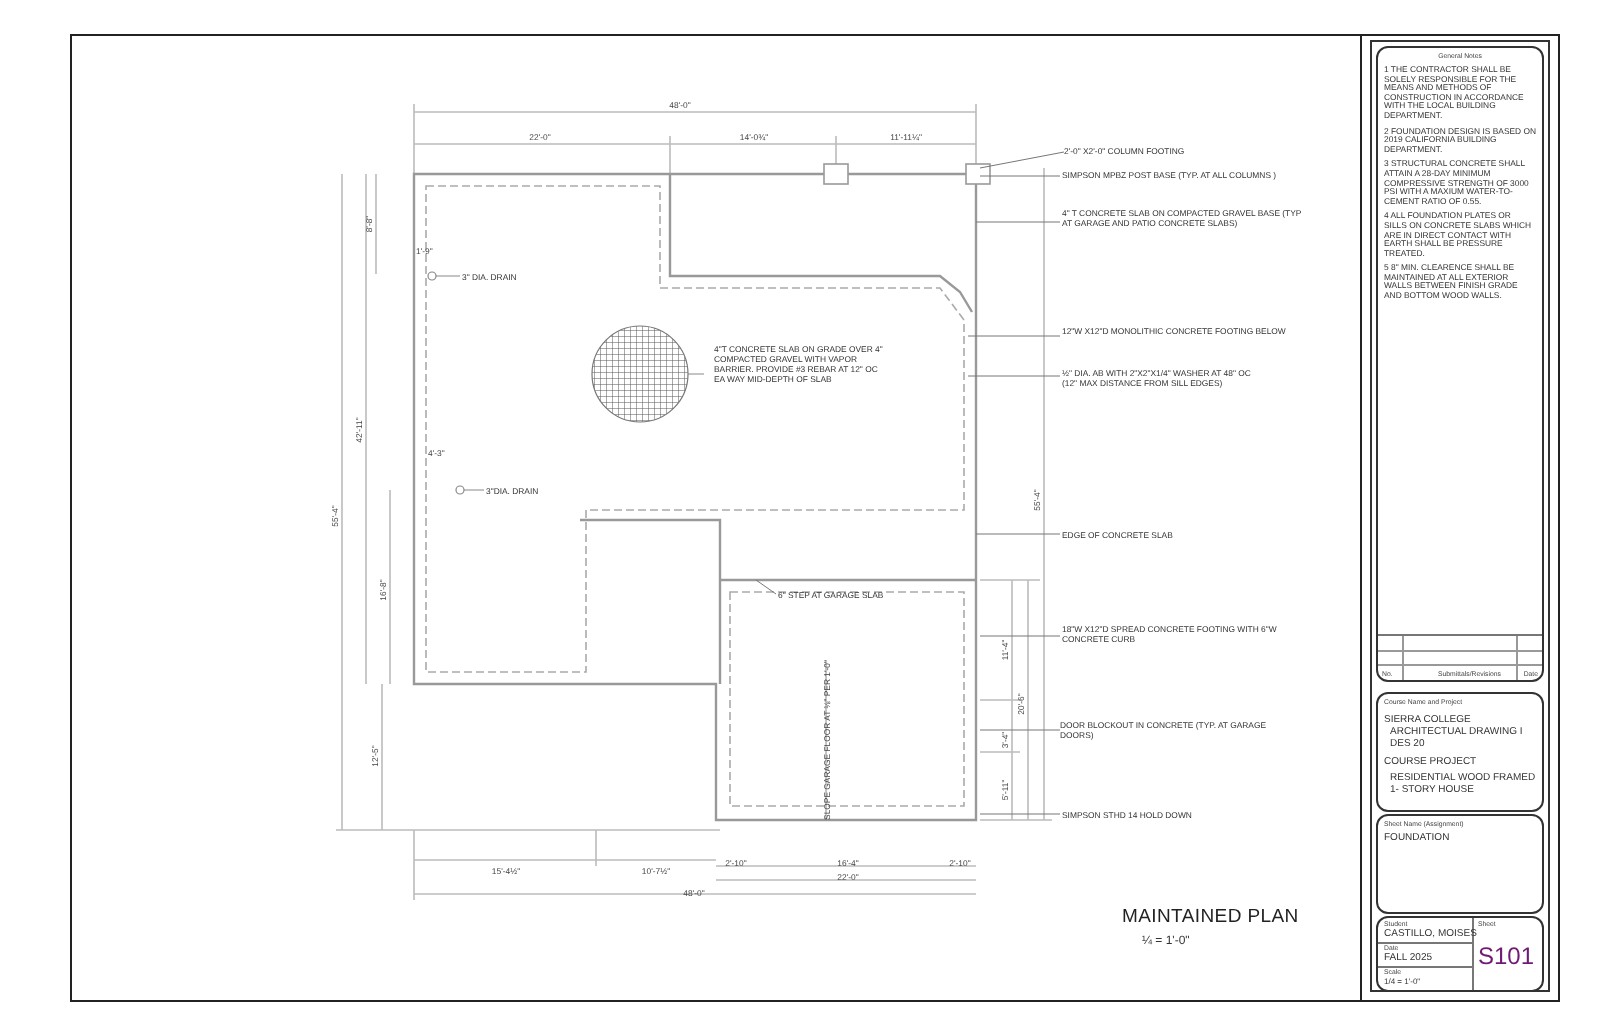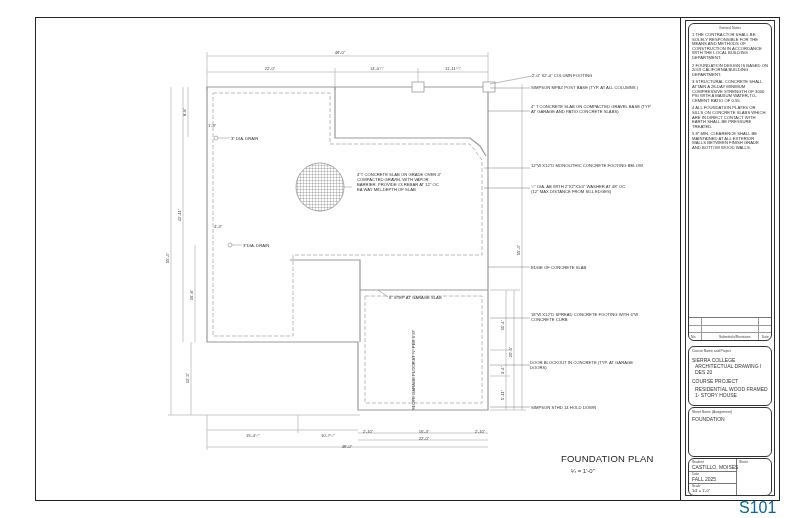--- a/index.html
+++ b/index.html
@@ -9,21 +9,21 @@
   .tb { position:absolute; left:680px; top:17px; width:100px; height:484px; box-sizing:border-box; border-left:1.5px solid #222; }
   .tb-inner { position:absolute; left:4px; top:3px; width:90px; height:476px; border:1px solid #333; box-sizing:border-box; }
   .box { position:absolute; border:1.2px solid #333; border-radius:6px; box-sizing:border-box; background:#fff; }
   .cap { font-size:3.4px; color:#444; }
   .note { font-size:4.2px; line-height:4.6px; color:#333; text-transform:uppercase; }
   .val { font-size:5px; color:#333; text-transform:uppercase; }
   .ann { position:absolute; font-size:4.2px; line-height:5px; color:#333; text-transform:uppercase; white-space:nowrap; }
   .dim { font-size:4.2px; fill:#444; font-family:"Liberation Sans", sans-serif; }
   .title { position:absolute; left:561px; top:453px; font-size:9.5px; color:#222; letter-spacing:0.2px; }
   .scale { position:absolute; left:571px; top:468px; font-size:6px; color:#333; }
-  .sheetno { position:absolute; font-size:16px; color:#0369a1;margin-top:28px; }
+  .sheetno { position:absolute; font-size:12px; color:#701a75; }
 </style>
 </head>
 <body>
 
 <div class="sheet"></div>
 
 <svg class="plan" width="800" height="518">
   <defs>
     <pattern id="grid" width="3" height="3" patternUnits="userSpaceOnUse">
       <path d="M3 0 L0 0 0 3" fill="none" stroke="#555" stroke-width="0.5"></path>
@@ -135,21 +135,21 @@
 <div class="ann" style="left:531px;top:184px;width:95px;white-space:normal;">½" DIA. AB WITH 2"X2"X1/4" WASHER AT 48" OC (12" MAX DISTANCE FROM SILL EDGES)</div>
 <div class="ann" style="left:531px;top:265px;">EDGE OF CONCRETE SLAB</div>
 <div class="ann" style="left:531px;top:312px;width:115px;white-space:normal;">18"W X12"D SPREAD CONCRETE FOOTING WITH 6"W CONCRETE CURB</div>
 <div class="ann" style="left:530px;top:360px;width:105px;white-space:normal;">DOOR BLOCKOUT IN CONCRETE (TYP. AT GARAGE DOORS)</div>
 <div class="ann" style="left:531px;top:405px;">SIMPSON STHD 14 HOLD DOWN</div>
 <div class="ann" style="left:357px;top:172px;width:88px;white-space:normal;">4"T CONCRETE SLAB ON GRADE OVER 4" COMPACTED GRAVEL WITH VAPOR BARRIER. PROVIDE #3 REBAR AT 12" OC EA WAY MID-DEPTH OF SLAB</div>
 <div class="ann" style="left:231px;top:136px;">3" DIA. DRAIN</div>
 <div class="ann" style="left:243px;top:243px;">3"DIA. DRAIN</div>
 <div class="ann" style="left:389px;top:295px;">6" STEP AT GARAGE SLAB</div>
 
-<div class="title">FOUNDATION PLAN</div>
+<div class="title">MAINTAINED PLAN</div>
 <div class="scale">¼ = 1'-0"</div>
 
 <div class="tb">
   <div class="tb-inner"></div>
   <div class="box" style="left:7px;top:6px;width:84px;height:318px;">
     <div class="cap" style="text-align:center;margin-top:2px;">General Notes</div>
     <div style="padding:3px 3px 0 3px;">
       <div class="note" style="margin-bottom:3px;">1 THE CONTRACTOR SHALL BE SOLELY RESPONSIBLE FOR THE MEANS AND METHODS OF CONSTRUCTION IN ACCORDANCE WITH THE LOCAL BUILDING DEPARTMENT.</div>
       <div class="note" style="margin-bottom:3px;">2 FOUNDATION DESIGN IS BASED ON 2019 CALIFORNIA BUILDING DEPARTMENT.</div>
       <div class="note" style="margin-bottom:3px;">3 STRUCTURAL CONCRETE SHALL ATTAIN A 28-DAY MINIMUM COMPRESSIVE STRENGTH OF 3000 PSI WITH A MAXIUM WATER-TO-CEMENT RATIO OF 0.55.</div>

